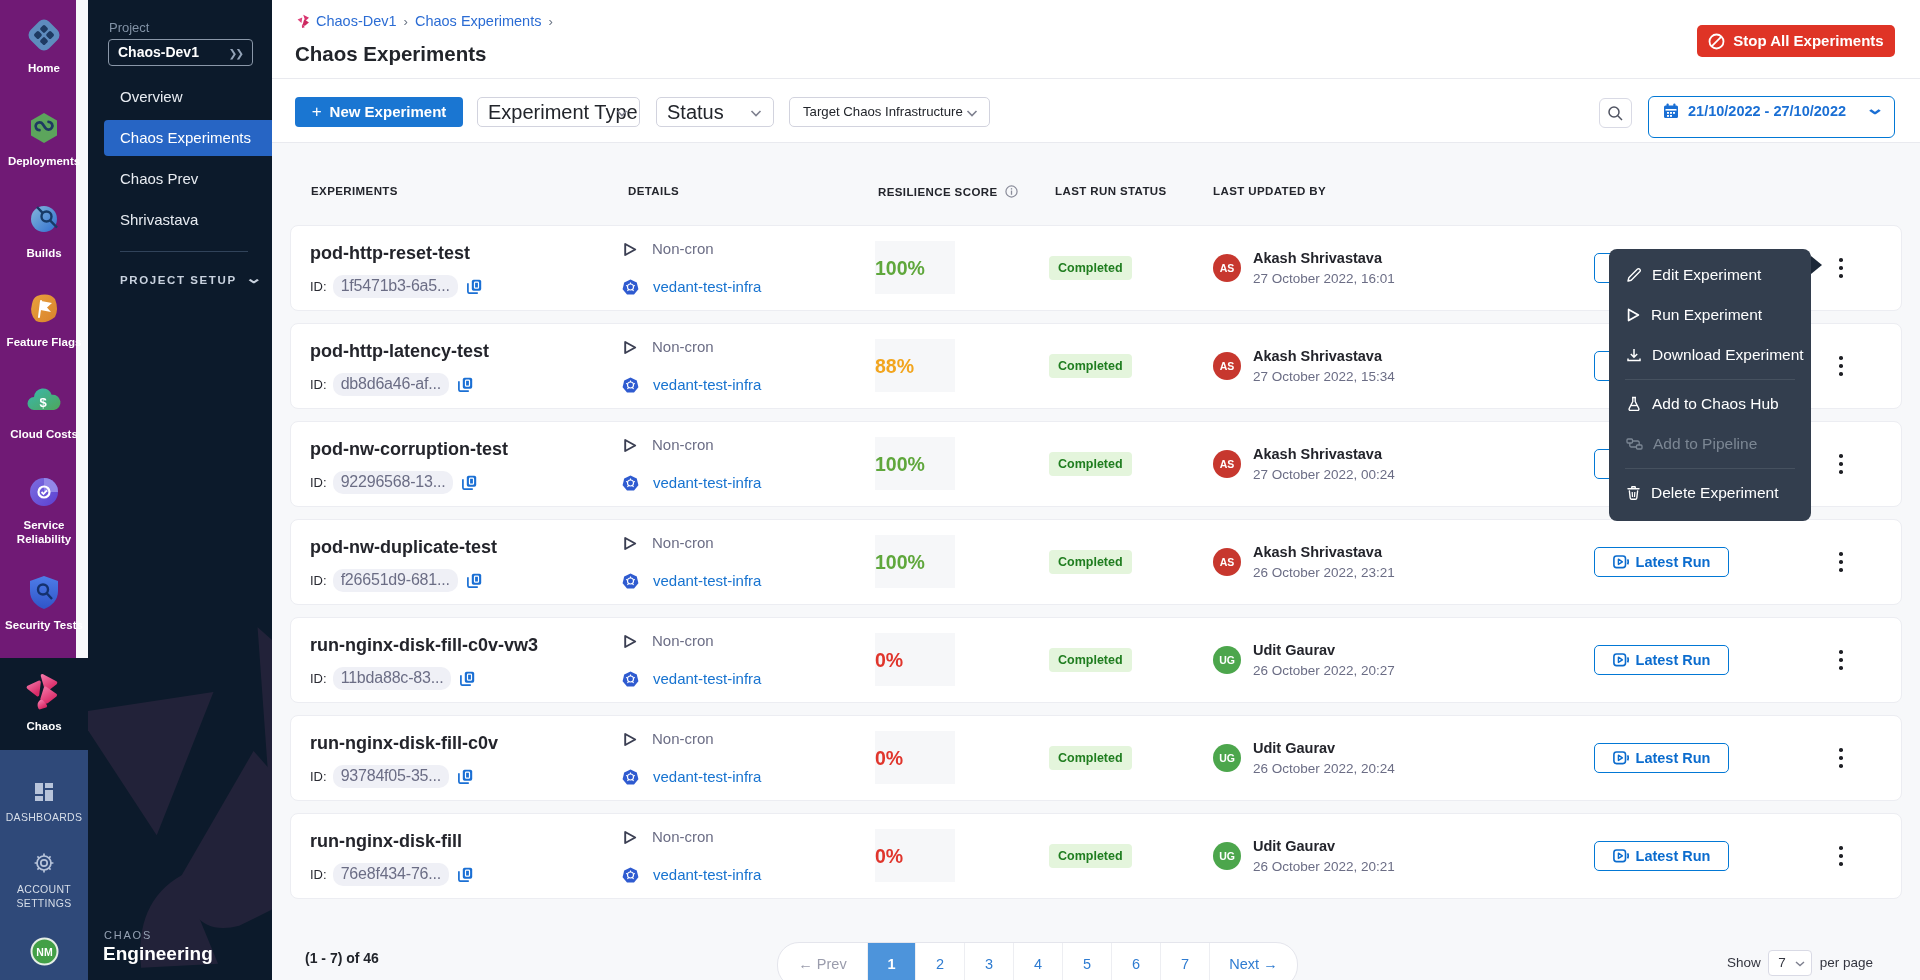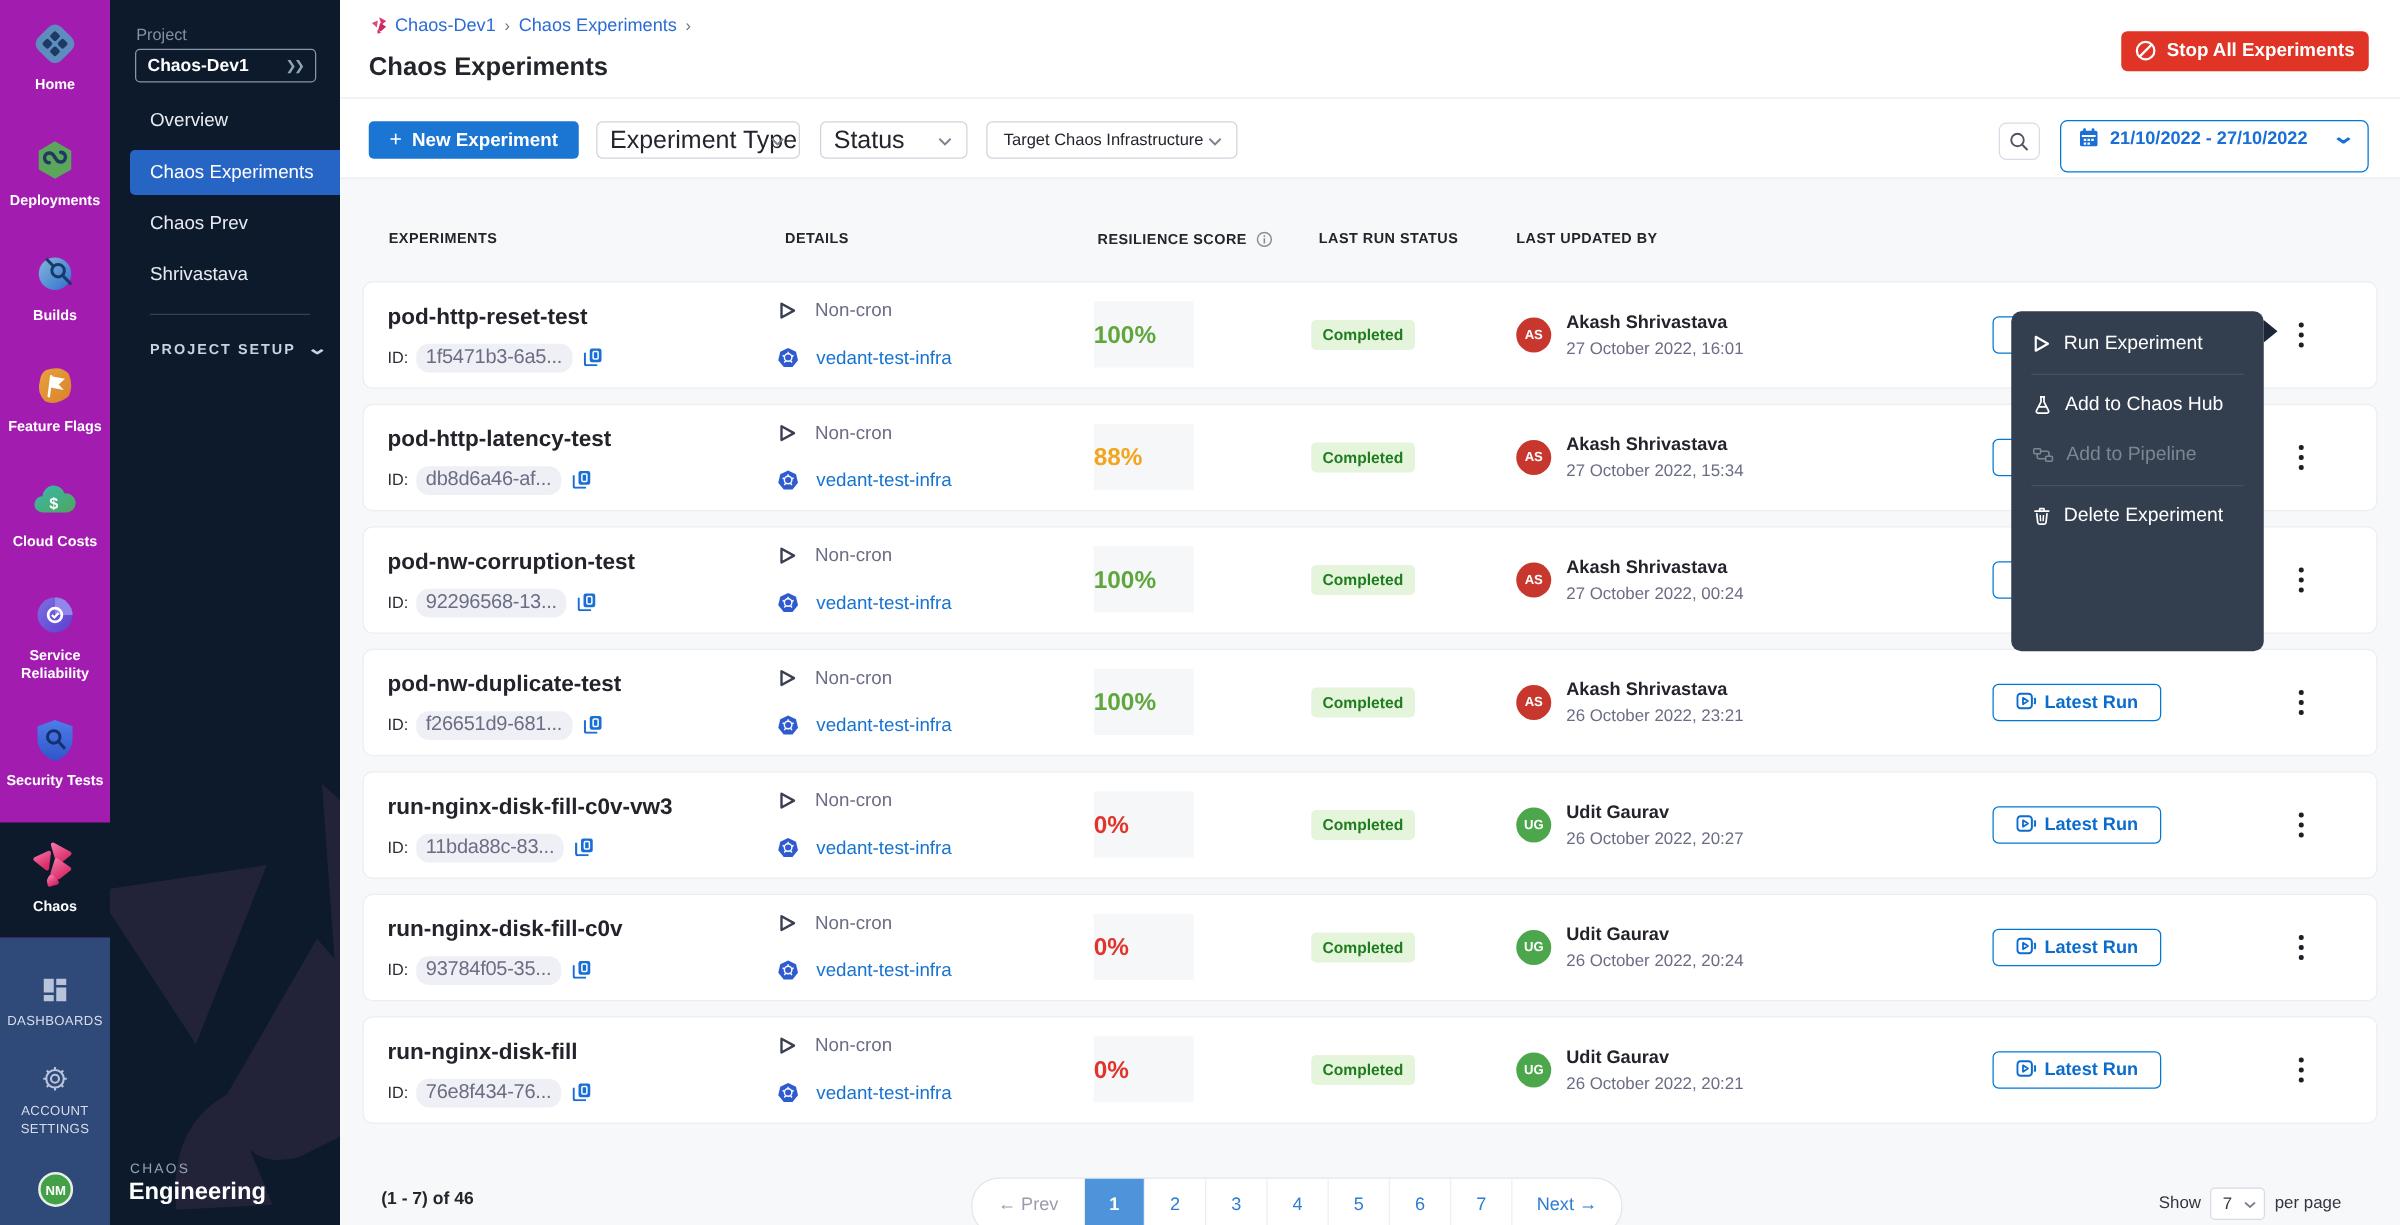--- a/index.html
+++ b/index.html
@@ -1,19 +1,19 @@
 <!DOCTYPE html>
 <html><head>
 <meta charset="utf-8">
 <style>
 * { box-sizing: border-box; margin:0; padding:0; }
 html,body { width:1920px; height:980px; overflow:hidden; }
 body { font-family:"Liberation Sans",sans-serif; background:#F7F8FA; position:relative; }
 
-#leftbar { position:absolute; left:0; top:0; width:88px; height:980px; background:#a21caf; z-index:5; }
+#leftbar { position:absolute; left:0; top:0; width:76px; height:980px; background:#701a75; z-index:5; }
 #leftbar .lower { position:absolute; left:0; top:750px; width:88px; height:230px; background:#2F4979; }
 .mod { position:absolute; left:0; width:88px; text-align:center; color:#fff; font-size:11.5px; font-weight:700; line-height:14px; }
 .mod svg { display:block; margin:0 auto 7px auto; }
 .modsel { position:absolute; left:0; top:658px; width:88px; height:92px; background:#0C1A2B; }
 .smallcap { font-size:10.5px; font-weight:400; color:#D7DEE9; letter-spacing:0.3px; }
 
 #sb2 { position:absolute; left:88px; top:0; width:184px; height:980px; background:#0C1A2B; z-index:4; overflow:hidden; }
 #sb2 .plabel { position:absolute; left:21px; top:20px; font-size:13px; color:#8292A6; }
 #sb2 .pbox { position:absolute; left:20px; top:39px; width:145px; height:27px; border:1px solid #8A97A8; border-radius:4px; color:#fff; font-size:14px; font-weight:700; line-height:25px; padding-left:9px; }
 #sb2 .pbox .chev2 { position:absolute; right:10px; top:1px; color:#93A3B8; font-size:10.5px; letter-spacing:-2px; font-weight:400; }
@@ -509,23 +509,30 @@
   <div class="pgc" style="width:49px;">5</div>
   <div class="pgc" style="width:49px;">6</div>
   <div class="pgc" style="width:49px;">7</div>
   <div class="pgc" style="width:87px; border-right:none;">Next →</div>
 </div>
 <div id="pgshow">Show&nbsp;&nbsp;<span style="display:inline-block; width:44px; height:26px; border:1px solid #D9DAE5; border-radius:4px; background:#fff; text-align:left; padding-left:9px; line-height:24px; vertical-align:middle;">7<svg width="10" height="6" viewBox="0 0 10 6" style="float:right; margin:10px 6px 0 0;">
         <path d="M1 1 L5 4.6 L9 1" fill="none" stroke="#7E808F" stroke-width="1.4"></path>
       </svg></span>&nbsp;&nbsp;per page</div>
 
 <div id="ctx">
+  <div class="mi"><svg width="16" height="16" viewBox="0 0 16 16">
+        <path d="M2 14 L2.8 10.8 L11.5 2.1 A1.4 1.4 0 0 1 13.5 2.1 L13.9 2.5 A1.4 1.4 0 0 1 13.9 4.5 L5.2 13.2 Z" fill="none" stroke="#fff" stroke-width="1.4" stroke-linejoin="round"></path>
+      </svg>Edit Experiment</div>
   <div class="mi"><svg width="15" height="16" viewBox="0 0 15 16">
         <path d="M2.6 2.4 L12.4 8 L2.6 13.6 Z" fill="none" stroke="#fff" stroke-width="1.7" stroke-linejoin="round"></path>
       </svg>Run Experiment</div>
+  <div class="mi"><svg width="16" height="16" viewBox="0 0 16 16">
+        <path d="M8 2 V10 M4.8 7 L8 10.2 L11.2 7" fill="none" stroke="#fff" stroke-width="1.5"></path>
+        <path d="M2 11.5 V13.5 H14 V11.5" fill="none" stroke="#fff" stroke-width="1.5"></path>
+      </svg>Download Experiment</div>
   <div class="msep"></div>
   <div class="mi"><svg width="16" height="16" viewBox="0 0 16 16">
         <path d="M6 1.5 H10 M6.8 1.7 V5.5 L3.2 12.5 A1.3 1.3 0 0 0 4.4 14.4 H11.6 A1.3 1.3 0 0 0 12.8 12.5 L9.2 5.5 V1.7" fill="none" stroke="#fff" stroke-width="1.4" stroke-linejoin="round"></path>
         <path d="M5 9.5 H11" stroke="#fff" stroke-width="1.4"></path>
       </svg>Add to Chaos Hub</div>
   <div class="mi dis"><svg width="17" height="16" viewBox="0 0 17 16">
         <rect x="1" y="3" width="5.5" height="4" rx="1" fill="none" stroke="#7C8794" stroke-width="1.3"></rect>
         <rect x="10.5" y="9" width="5.5" height="4" rx="1" fill="none" stroke="#7C8794" stroke-width="1.3"></rect>
         <path d="M3.8 7 V9.5 A1.5 1.5 0 0 0 5.3 11 H10.5 M13.2 9 V6.5 A1.5 1.5 0 0 0 11.7 5 H6.5" fill="none" stroke="#7C8794" stroke-width="1.3"></path>
       </svg>Add to Pipeline</div>

